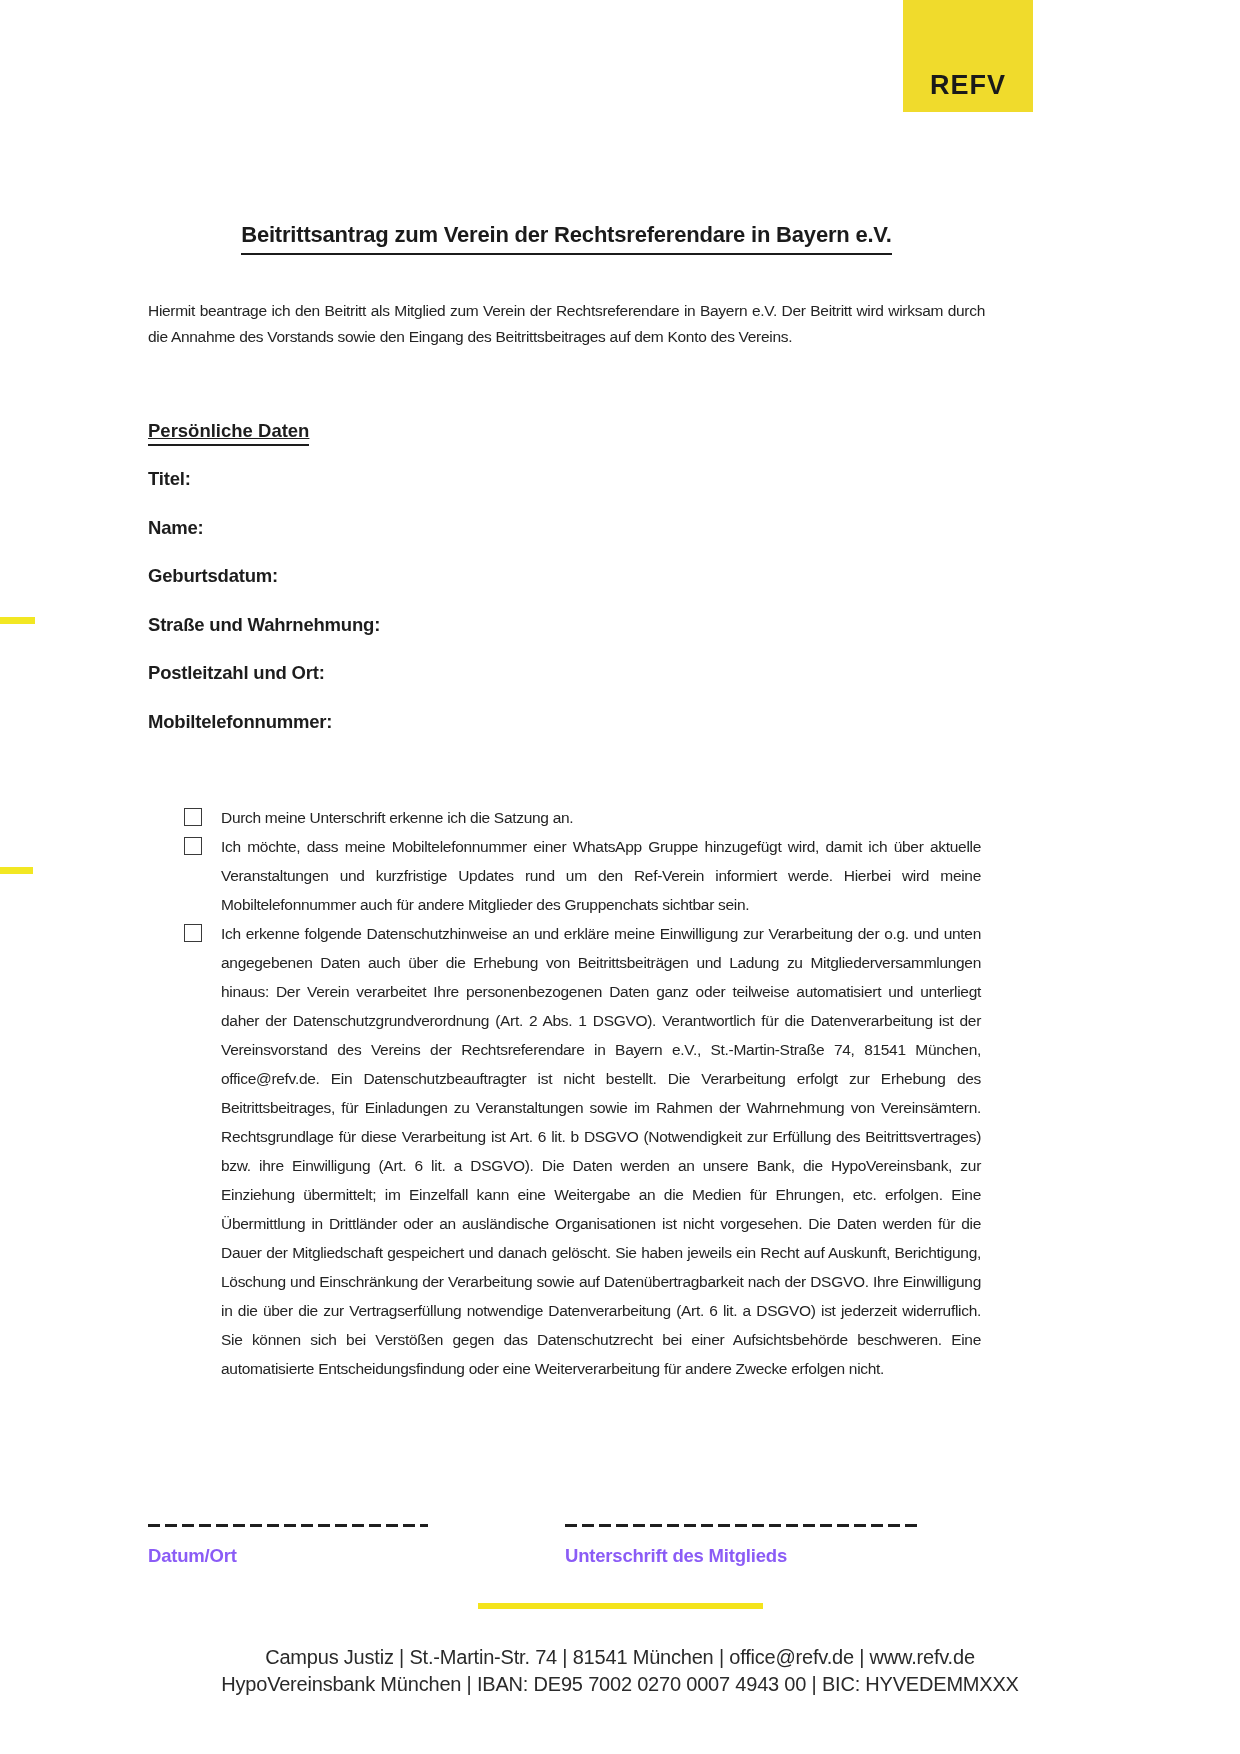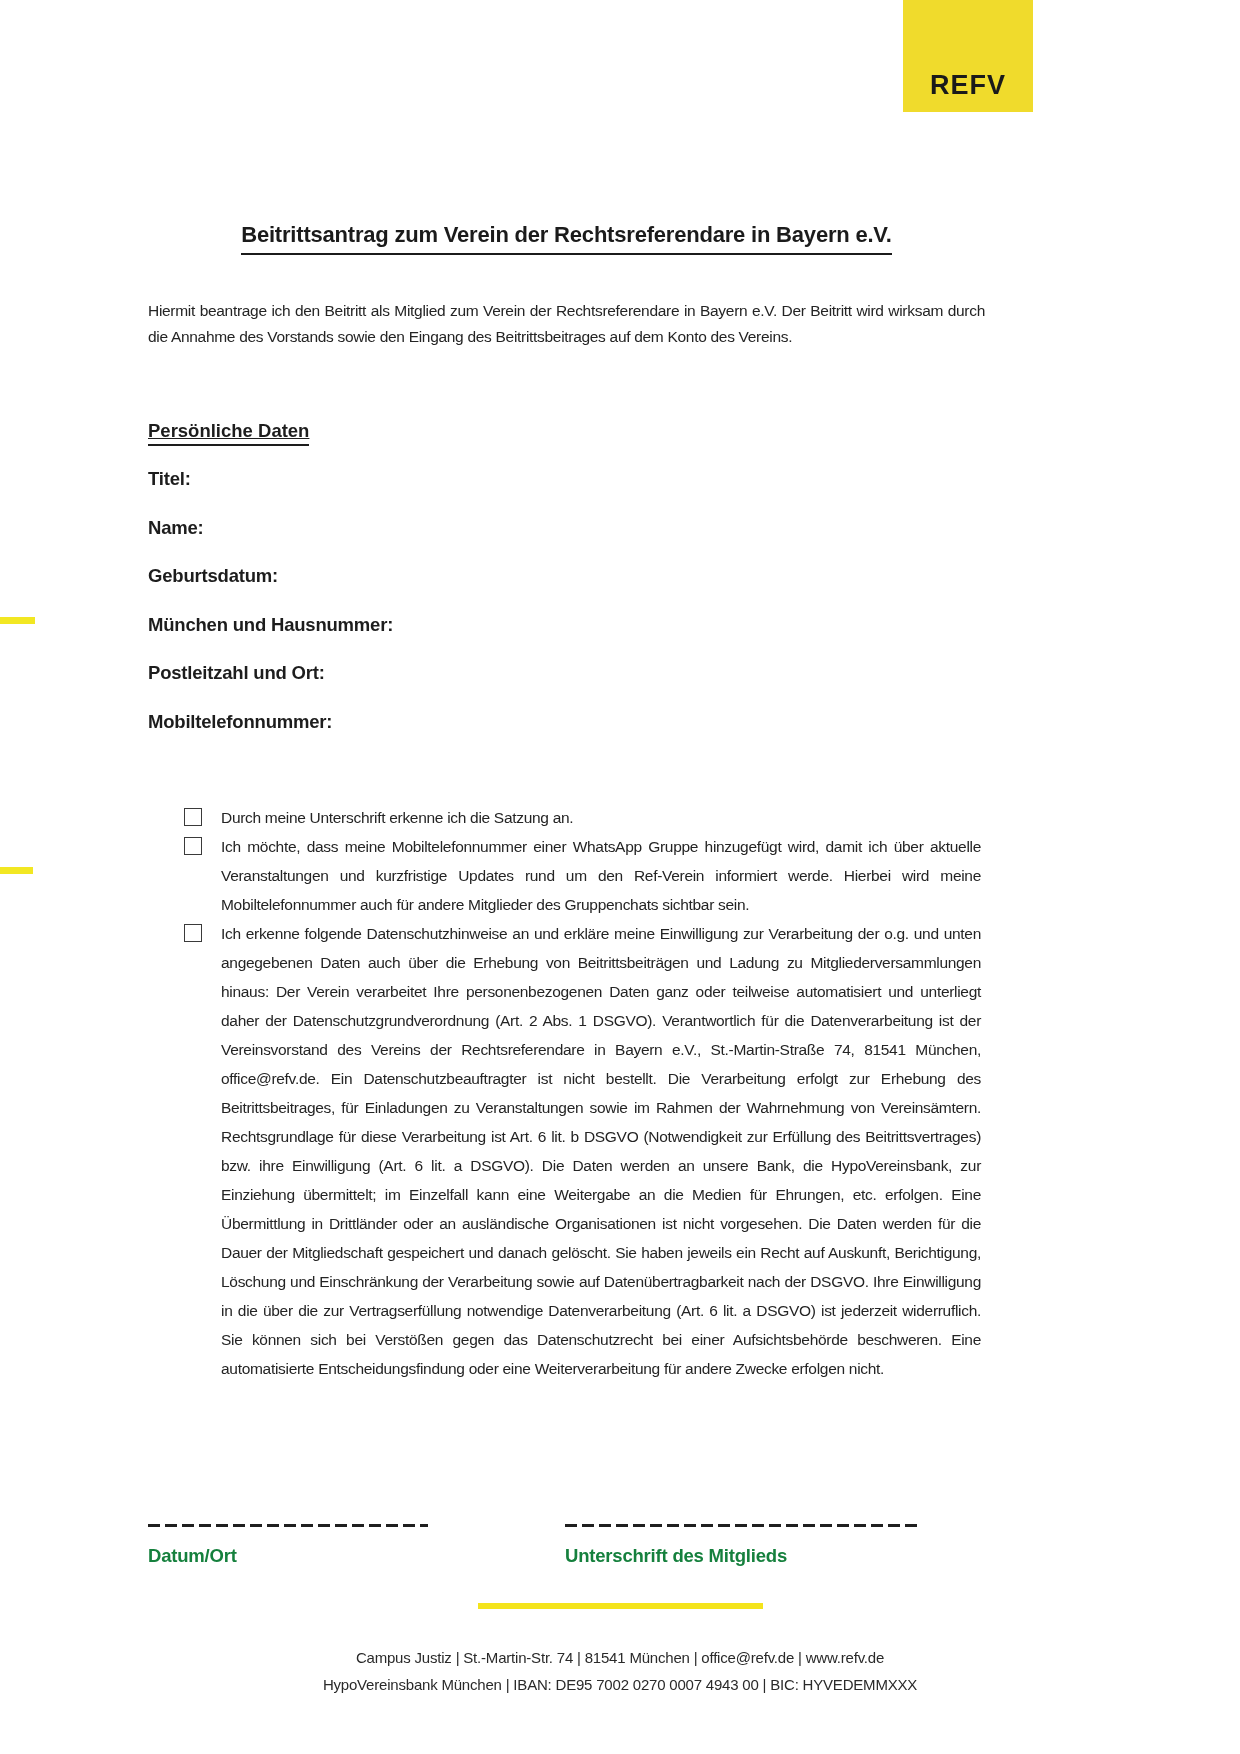--- a/index.html
+++ b/index.html
@@ -151,21 +151,21 @@
   .sig-left  { left: 0;   width: 280px; }
   .sig-right { left: 417px; width: 355px; }
   .sig-line {
     height: 3px;
     background: repeating-linear-gradient(to right, #1f1f1f 0 12px, transparent 12px 17px);
   }
   .sig-label {
     margin-top: 18px;
     font-size: 18.5px;
     font-weight: 700;
-    color: #15803d;
+    color: #8b5cf6;
     letter-spacing: -0.2px;
   }
 
   
   .yellow-divider {
     position: absolute;
     top: 1603px;
     left: 478px;
     width: 285px;
     height: 6px;
@@ -180,21 +180,21 @@
   .edge-mark-top    { top: 617px; width: 35px; }
   .edge-mark-bottom { top: 867px; width: 33px; }
 
   
   .footer {
     position: absolute;
     top: 1644px;
     left: 0;
     width: 1240px;
     text-align: center;
-    font-size: 15px;
+    font-size: 20px;
     line-height: 27px;
     letter-spacing: -0.2px;
     color: #2a2a2a;
   }
 </style>
 </head>
 <body>
 
 <div class="page">
 
@@ -219,21 +219,21 @@
     </div>
     <div class="field-row">
       <span class="field-label">Name:</span>
       <span class="field-input"></span>
     </div>
     <div class="field-row">
       <span class="field-label">Geburtsdatum:</span>
       <span class="field-input"></span>
     </div>
     <div class="field-row">
-      <span class="field-label">München und Hausnummer:</span>
+      <span class="field-label">Straße und Wahrnehmung:</span>
       <span class="field-input"></span>
     </div>
     <div class="field-row">
       <span class="field-label">Postleitzahl und Ort:</span>
       <span class="field-input"></span>
     </div>
     <div class="field-row">
       <span class="field-label">Mobiltelefonnummer:</span>
       <span class="field-input"></span>
     </div>

